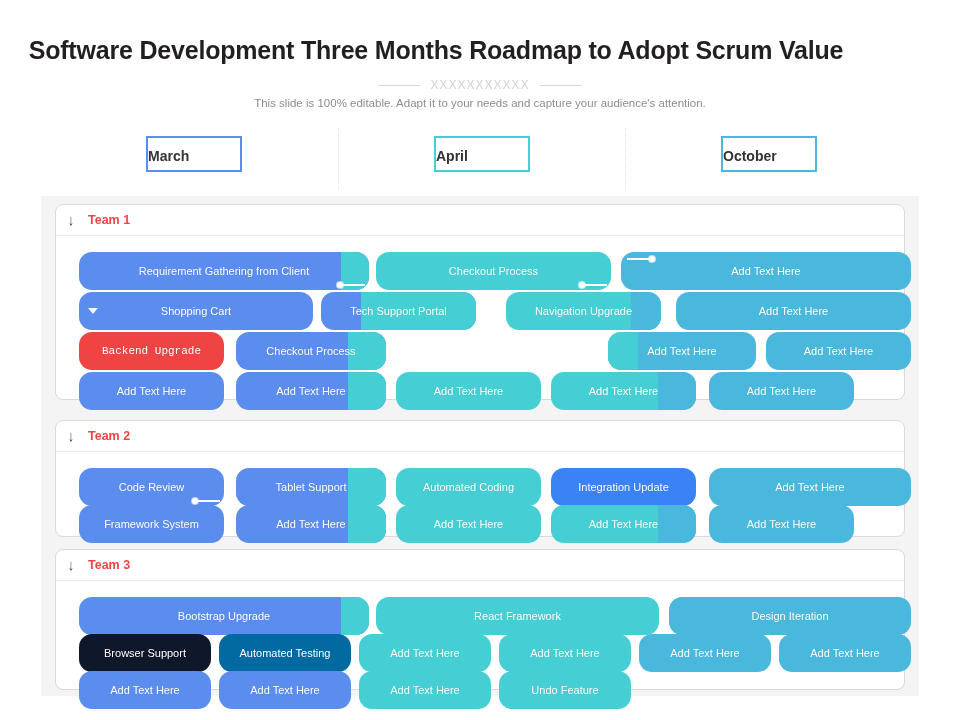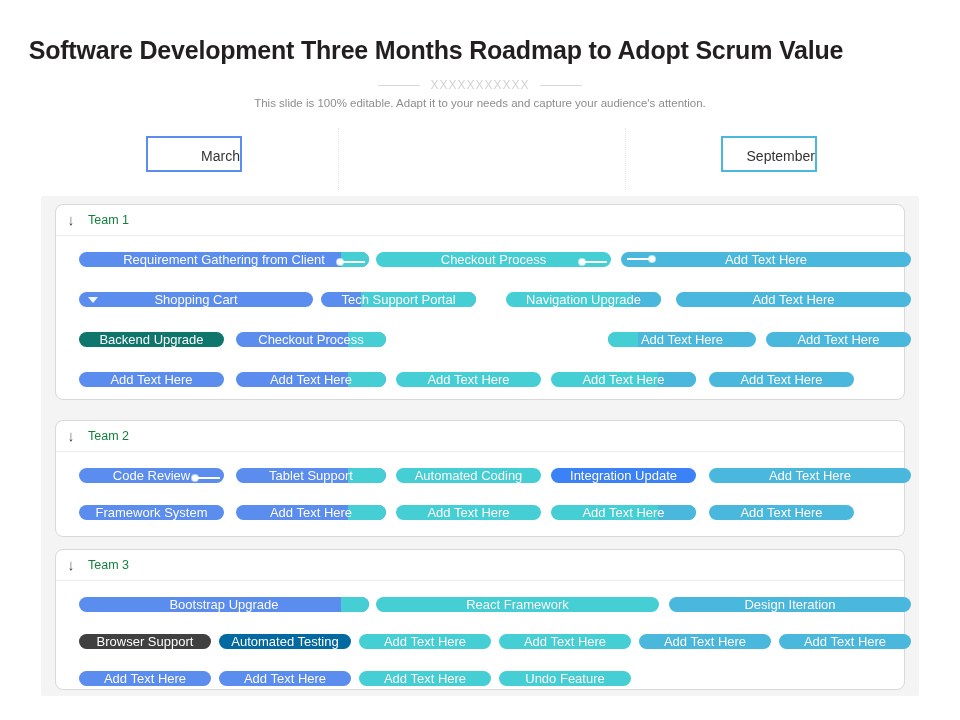--- a/index.html
+++ b/index.html
@@ -28,21 +28,21 @@
     position:absolute;left:0;top:97px;width:960px;
     text-align:center;font-size:11.5px;color:#8d8d8d;
   }
 
   
   .month-row{position:absolute;left:0;top:136px;width:960px;height:60px;}
   .month-box{
     position:absolute;top:0;
     height:36px;line-height:36px;
     background:#ffffff;border:2px solid #ef4444;
-    text-align:right;font-size:14px;font-weight:400;color:#333;
+    text-align:left;font-size:14px;font-weight:700;color:#333;
     box-sizing:border-box;
   }
   .divider{
     position:absolute;top:128px;width:0;height:62px;
     border-left:1px dotted #e2e2e2;
   }
 
   
   .board{
     position:absolute;left:41px;top:196px;
@@ -60,29 +60,29 @@
   }
   .team-head{
     height:30px;display:flex;align-items:center;
     padding-left:12px;gap:14px;
     border-bottom:1px solid #ececec;
   }
   .arrow-ico{
     font-size:12px;color:#3a3a3a;line-height:1;
     transform:scaleY(1.25);
   }
-  .team-label{font-size:12.5px;color:#15803d;font-weight:400;}
+  .team-label{font-size:12.5px;color:#ef4444;font-weight:700;}
   .rows{position:relative;}
 
   
   .bar{
-    position:absolute;height:15px;
+    position:absolute;height:38px;
     border-radius:13px;
     display:flex;align-items:center;justify-content:center;
-    font-size:13px;color:#ffffff;
+    font-size:11px;color:#ffffff;
     box-sizing:border-box;
     overflow:hidden;
     white-space:nowrap;
     text-shadow:0 0 1px rgba(0,0,0,.12);
   }
   .bar span.lbl{position:relative;z-index:3;padding:0 6px;}
   
   .bar .split{
     position:absolute;top:0;bottom:0;right:0;z-index:1;
   }
@@ -111,21 +111,22 @@
 <div class="deco">
   <div class="dline"></div>
   <div class="xs">XXXXXXXXXXX</div>
   <div class="dline"></div>
 </div>
 
 <div class="subtitle">This slide is 100% editable. Adapt it to your needs and capture your audience's attention.</div>
 
 <div class="month-row" id="month-row">
     <div class="month-box" style="left: 146px; width: 96px; border-color: rgb(91, 141, 239);"><span>March</span></div>
-    <div class="month-box" style="left: 721px; width: 96px; border-color: rgb(74, 184, 221);"><span>September</span></div>
+    <div class="month-box" style="left: 434px; width: 96px; border-color: rgb(69, 207, 212);"><span>April</span></div>
+    <div class="month-box" style="left: 721px; width: 96px; border-color: rgb(74, 184, 221);"><span>October</span></div>
   </div>
 
 <div class="board" id="board">
     <div class="team-card" style="top: 8px; height: 196px;">
       <div class="team-head">
         <div class="arrow-ico">↓</div>
         <div class="team-label">Team 1</div>
       </div>
       <div class="rows">
         <div class="bar" style="left: 23px; width: 290px; top: 16px; background: rgb(91, 141, 239);">
@@ -158,21 +159,21 @@
           <div class="split" style="width: 115px; background: rgb(69, 207, 212);"></div>
           <span class="lbl">Tech Support Portal</span>
         </div>
         <div class="bar" style="left: 450px; width: 155px; top: 56px; background: rgb(69, 207, 212); text-align: center;">
           <div class="split" style="width: 30px; background: rgb(74, 184, 221);"></div>
           <span class="lbl">Navigation Upgrade</span>
         </div>
         <div class="bar" style="left: 620px; width: 235px; top: 56px; background: rgb(74, 184, 221);">
           <span class="lbl">Add Text Here</span>
         </div>
-        <div class="bar" style="left: 23px; width: 145px; top: 96px; background: #0f766e;">
+        <div class="bar" style="left: 23px; width: 145px; top: 96px; background: #ef4444; font-family: Liberation Mono, monospace;">
           <span class="lbl">Backend Upgrade</span>
         </div>
         <div class="bar" style="left: 180px; width: 150px; top: 96px; background: rgb(91, 141, 239);">
           <div class="split" style="width: 38px; background: rgb(69, 207, 212);"></div>
           <span class="lbl">Checkout Process</span>
         </div>
         <div class="bar" style="left: 552px; width: 148px; top: 96px; background: rgb(74, 184, 221);">
           <div class="split" style="width: 30px; right: auto; left: 0px; background: rgb(69, 207, 212);"></div>
           <span class="lbl">Add Text Here</span>
         </div>
@@ -252,21 +253,21 @@
         <div class="bar" style="left: 23px; width: 290px; top: 16px; background: rgb(91, 141, 239);">
           <div class="split" style="width: 28px; background: rgb(69, 207, 212);"></div>
           <span class="lbl">Bootstrap Upgrade</span>
         </div>
         <div class="bar" style="left: 320px; width: 283px; top: 16px; background: rgb(69, 207, 212);">
           <span class="lbl">React Framework</span>
         </div>
         <div class="bar" style="left: 613px; width: 242px; top: 16px; background: rgb(74, 184, 221);">
           <span class="lbl">Design Iteration</span>
         </div>
-        <div class="bar" style="left: 23px; width: 132px; top: 53px; background: #404040;">
+        <div class="bar" style="left: 23px; width: 132px; top: 53px; background: #0f172a;">
           <span class="lbl">Browser Support</span>
         </div>
         <div class="bar" style="left: 163px; width: 132px; top: 53px; background: #0369a1;">
           <span class="lbl">Automated Testing</span>
         </div>
         <div class="bar" style="left: 303px; width: 132px; top: 53px; background: rgb(69, 207, 212);">
           <span class="lbl">Add Text Here</span>
         </div>
         <div class="bar" style="left: 443px; width: 132px; top: 53px; background: rgb(69, 207, 212);">
           <span class="lbl">Add Text Here</span>

